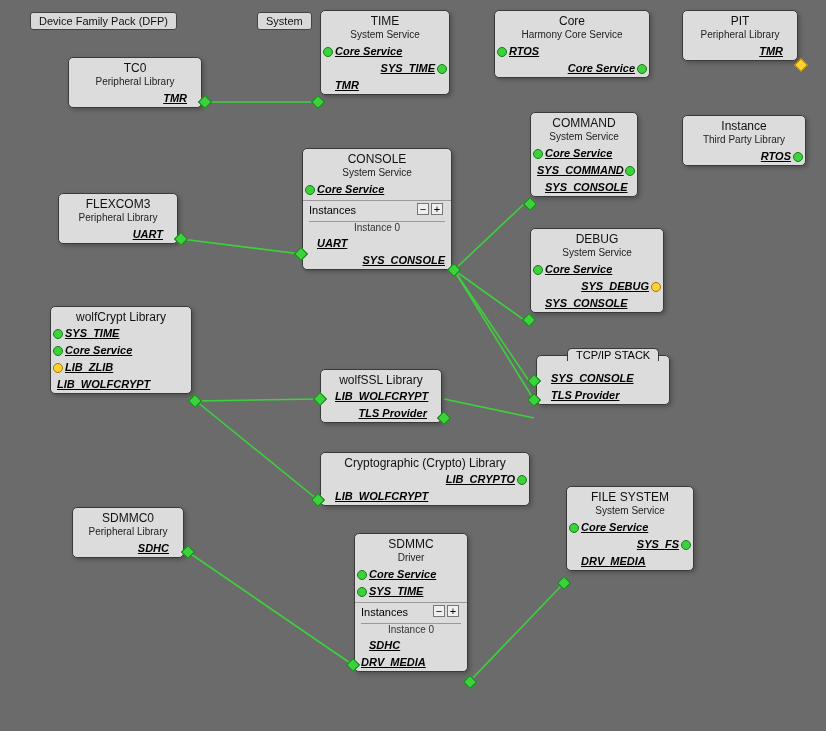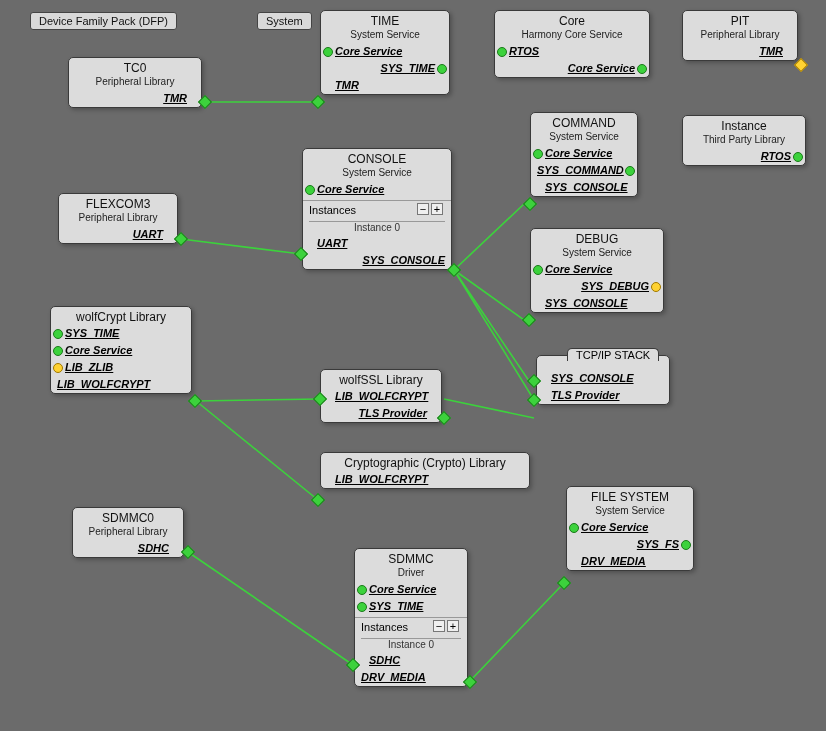--- a/index.html
+++ b/index.html
@@ -228,32 +228,33 @@
     <div style="position:absolute; left:30px; top:-8px; background:#dcdcdc; border:1px solid #3a3a3a; border-bottom:none; border-radius:5px 5px 0 0; padding:0 8px; font-size:11px;">TCP/IP STACK</div>
   </div>
   <div class="row left"><span class="lbl">SYS_CONSOLE</span></div>
   <div class="row left"><span class="lbl">TLS Provider</span></div>
 </div>
 <div class="port green" style="left:529px; top:376px;"></div>
 <div class="port green" style="left:529px; top:395px;"></div>
 
 <div class="node" style="left:320px; top:452px; width:210px;">
   <div class="title">Cryptographic (Crypto) Library</div>
+  <div class="row right"><span class="lbl">LIB_CRYPTO</span><span class="dot right green"></span></div>
   <div class="row left"><span class="lbl">LIB_WOLFCRYPT</span></div>
 </div>
 <div class="port green" style="left:313px; top:495px;"></div>
 
 <div class="node" style="left:72px; top:507px; width:112px;">
   <div class="title">SDMMC0</div>
   <div class="subtitle">Peripheral Library</div>
   <div class="row right"><span class="lbl">SDHC</span></div>
 </div>
 <div class="port green" style="left:183px; top:547px;"></div>
 
-<div class="node" style="left:354px; top:533px; width:114px;margin-top:15px;">
+<div class="node" style="left:354px; top:533px; width:114px;">
   <div class="title">SDMMC</div>
   <div class="subtitle">Driver</div>
   <div class="row left"><span class="dot left green"></span><span class="lbl">Core Service</span></div>
   <div class="row left"><span class="dot left green"></span><span class="lbl">SYS_TIME</span></div>
   <div class="row sec">
     <span>Instances</span>
     <span class="mp">
       <span class="btn">−</span>
       <span class="btn">+</span>
     </span>

